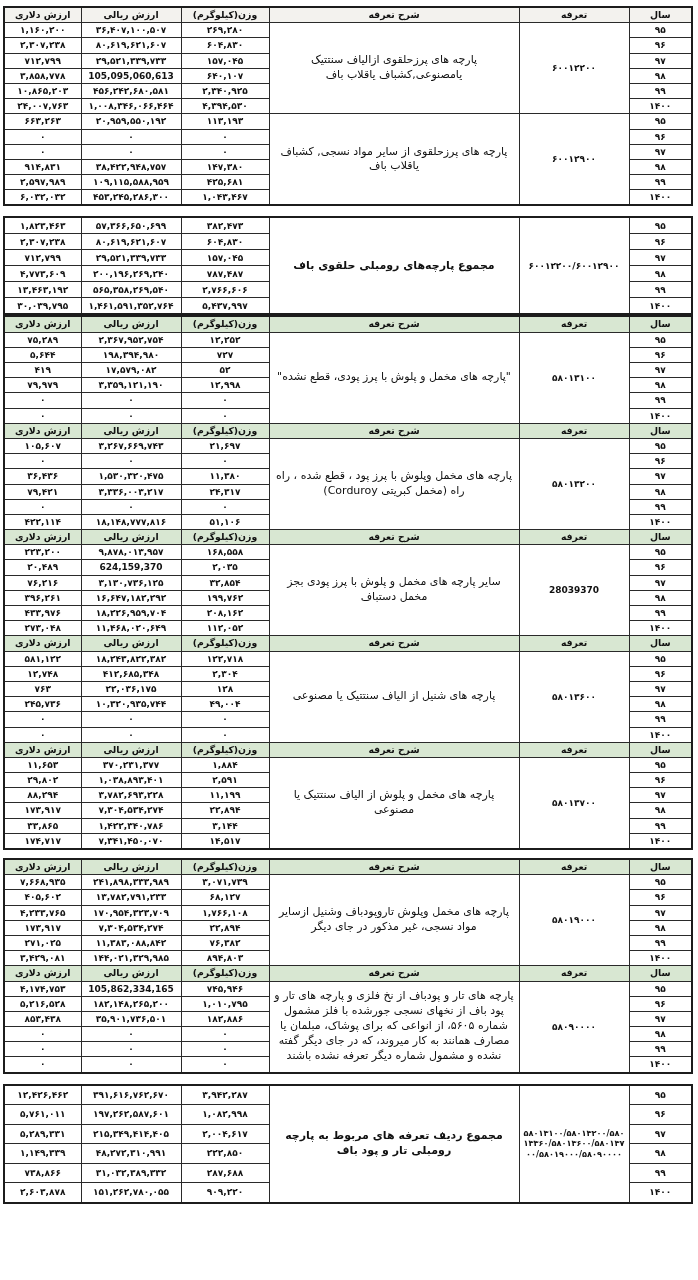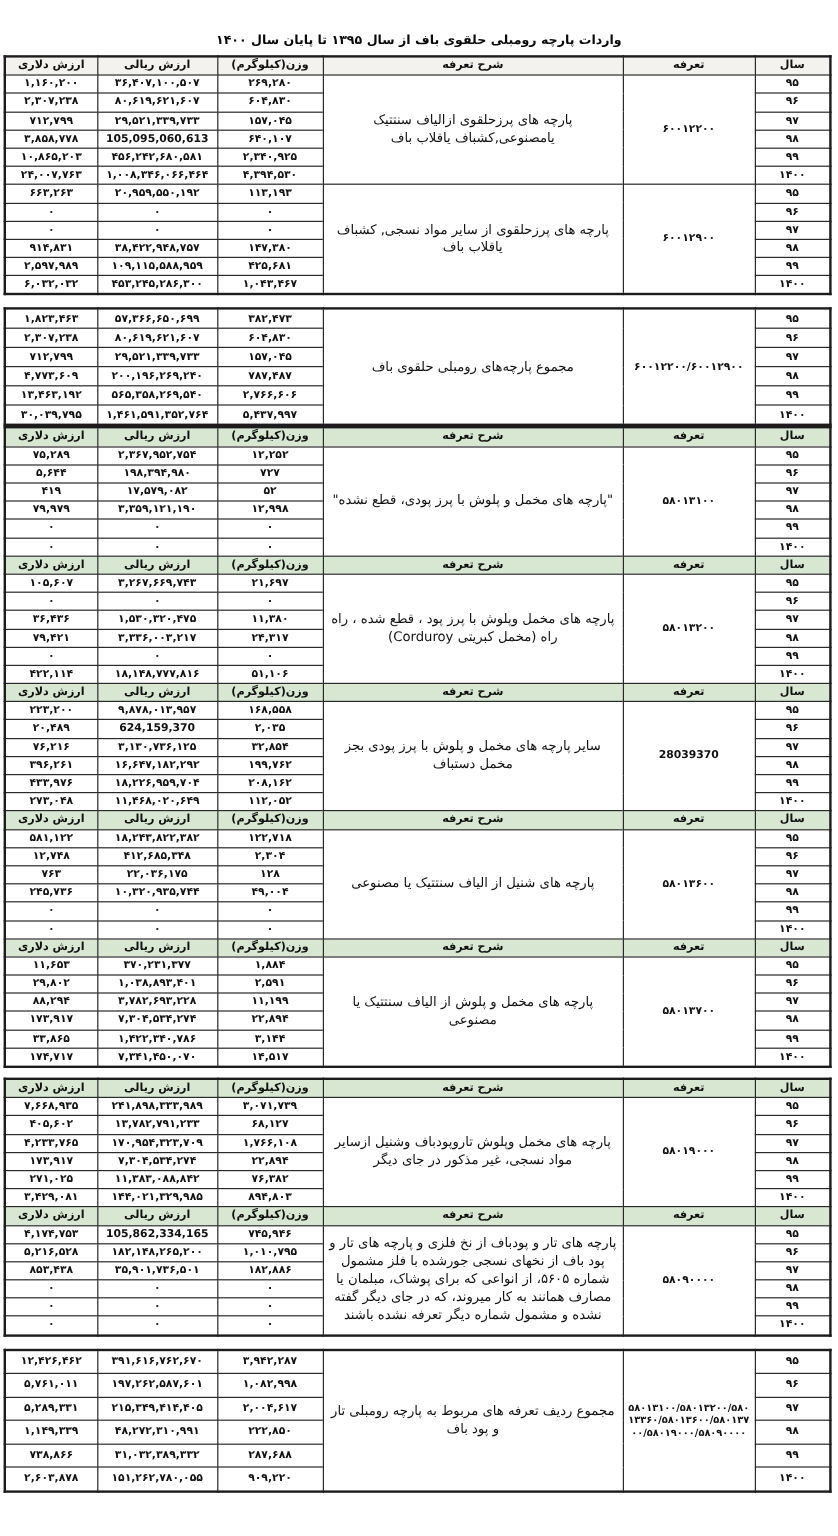--- a/index.html
+++ b/index.html
@@ -7,35 +7,34 @@
   .page{padding:6px 5px 0 5px;}
   .tbl-title{direction:rtl;text-align:center;font-weight:bold;font-size:10.5px;color:#0a0a0a;margin:14px 0 6px 0;}
   .tbl-title.first{margin-top:22px;}
   table{border-collapse:collapse;table-layout:fixed;width:688px;direction:rtl;margin:0 auto;border:2px solid #1c1c1c;}
   col.c-year{width:63px;} col.c-tariff{width:110px;} col.c-desc{width:250px;}
   col.c-weight{width:88px;} col.c-rial{width:100px;} col.c-dollar{width:77px;}
   td{border:1px solid #2a2a2a;text-align:center;vertical-align:middle;font-size:9px;
      padding:1px 2px;height:12.2px;line-height:1.12;overflow:hidden;}
   .num{font-weight:bold;direction:ltr;unicode-bidi:embed;letter-spacing:0;}
   .desc{font-size:11px;line-height:1.35;padding:1px 4px;}
-  .bold{font-weight:normal;}
+  .bold{font-weight:bold;}
   .small{font-size:8.2px;line-height:1.3;word-break:break-all;}
   .colhead{font-weight:bold;font-size:9.3px;}
   .hdr1{background:#f3f2ee;}
   .hdr2{background:#d8e7d2;}
   .gap8{height:8px;} .gap10{height:10px;}
   #t2s td{height:16.5px;}
   #t1s td{height:13px;}
 </style>
 </head>
 <body>
 
 <div class="page">
 
-  <div class="tbl-title first">واردات پارچه رومبلی حلقوی باف از سال ۱۳۹۵ تا پایان سال ۱۴۰۰</div>
 
   <table id="t1">
     <colgroup>
       <col class="c-year">
         <col class="c-tariff">
         <col class="c-desc">
       <col class="c-weight">
         <col class="c-rial">
         <col class="c-dollar">
     </colgroup>

